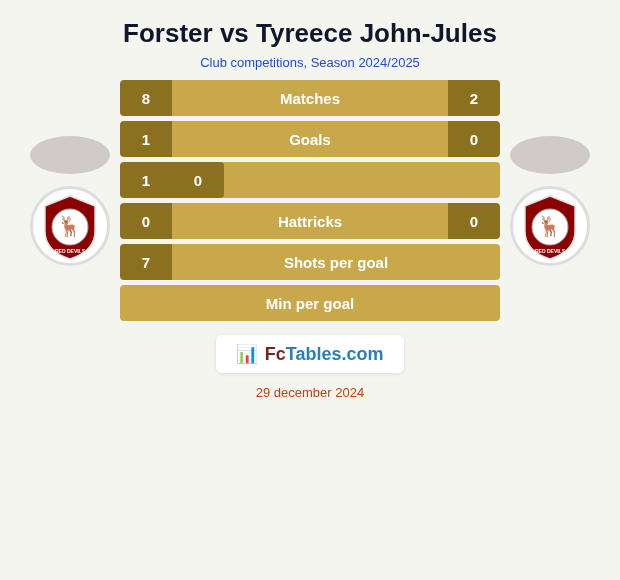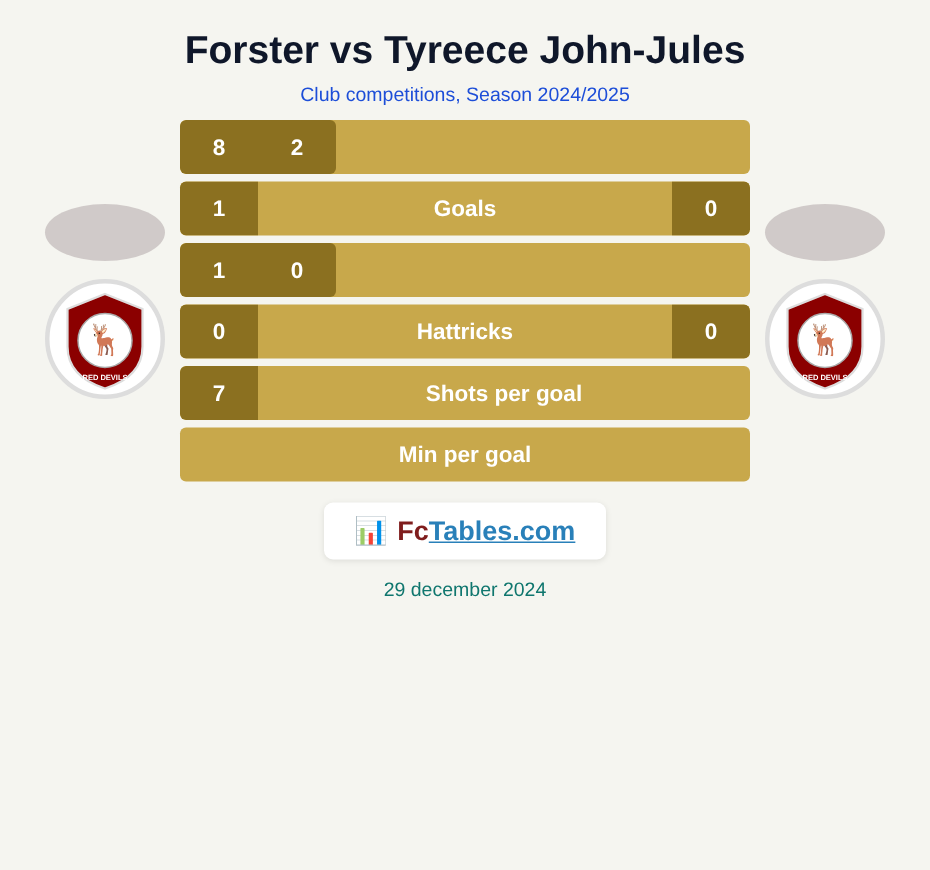--- a/index.html
+++ b/index.html
@@ -148,21 +148,21 @@
       color: #555;
     }
 
     .watermark-text span {
       color: #2980b9;
     }
 
     .footer-date {
       margin-top: 12px;
       font-size: 13px;
-      color: #0f766e;
+      color: #c2410c;
       text-align: center;
     }
   </style>
 </head>
 <body>
 
 <div class="page-title">Forster vs Tyreece John-Jules</div>
 <div class="subtitle">Club competitions, Season 2024/2025</div>
 
 <div class="main-content">
@@ -179,20 +179,21 @@
         <text x="35" y="42" text-anchor="middle" font-size="20" fill="#8B0000">🦌</text>
 
         <text x="35" y="62" text-anchor="middle" font-size="5" fill="white" font-weight="bold">RED DEVILS</text>
       </svg>
     </div>
   </div>
 
   <div class="stats-table" id="stats-container">
   <div class="stat-row">
         <div class="stat-left-val">8</div>
+        <div class="stat-label">Matches</div>
         <div class="stat-right-val">2</div>
       </div>
       <div class="stat-row">
         <div class="stat-left-val">1</div>
         <div class="stat-label">Goals</div>
         <div class="stat-right-val">0</div>
       </div>
       <div class="stat-row">
         <div class="stat-left-val">1</div>
         <div class="stat-right-val">0</div>
@@ -220,17 +221,17 @@
         <text x="35" y="42" text-anchor="middle" font-size="20" fill="#8B0000">🦌</text>
         <text x="35" y="62" text-anchor="middle" font-size="5" fill="white" font-weight="bold">RED DEVILS</text>
       </svg>
     </div>
   </div>
 </div>
 
 <div class="watermark">
   <span class="watermark-icon">📊</span>
   <span class="watermark-text">
-    <span style="color:#7f1d1d;">Fc</span><span style="color:#2980b9;text-decoration:underline;">Tables.com</span>
+    <span style="color:#7f1d1d;">Fc</span><span style="color:#2980b9;">Tables.com</span>
   </span>
 </div>
 
 <div class="footer-date">29 december 2024</div>
 
 </body></html>

